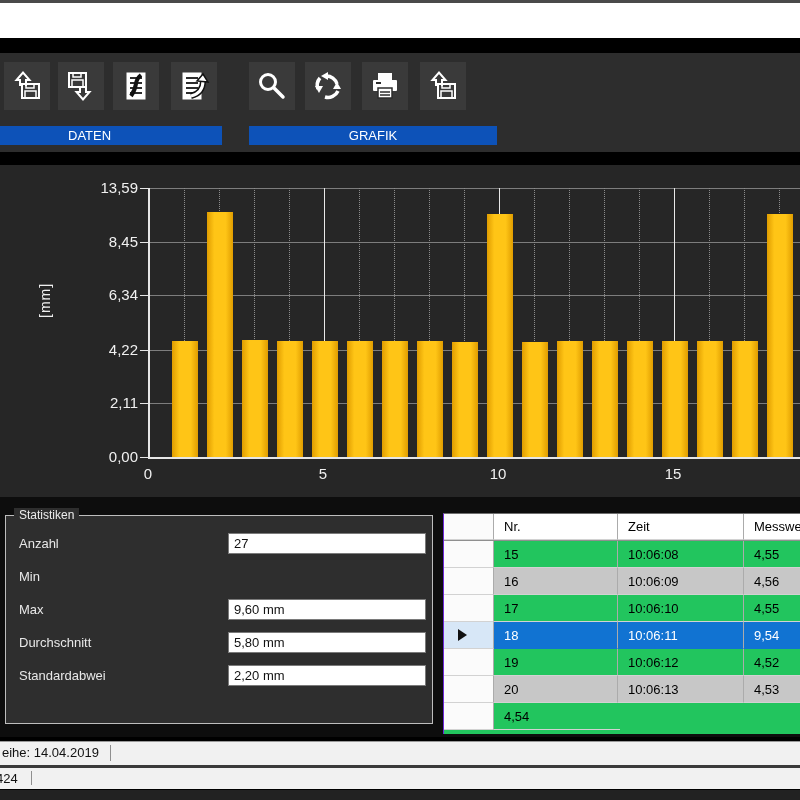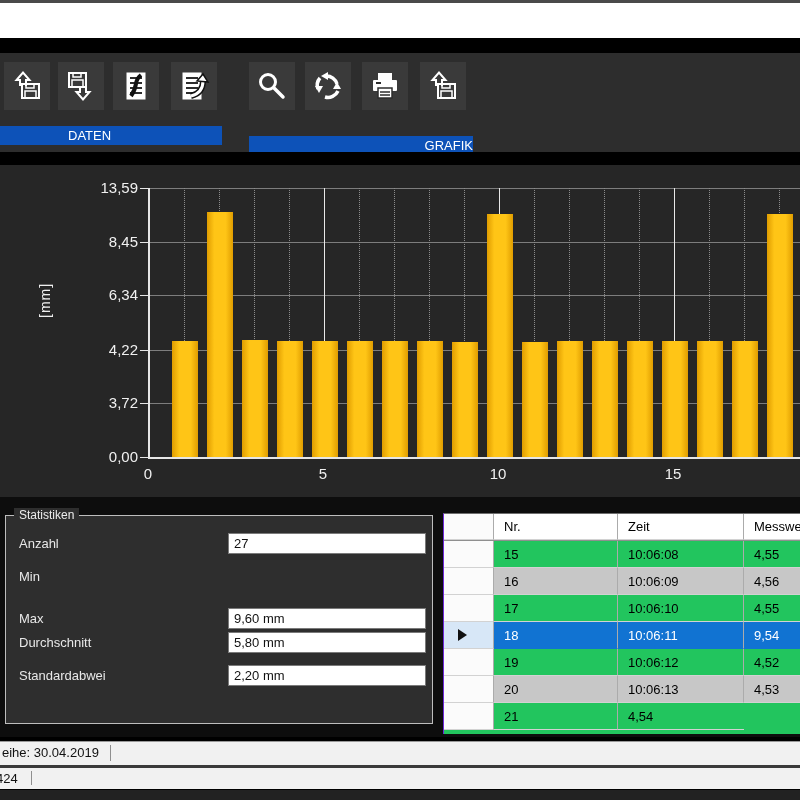--- a/index.html
+++ b/index.html
@@ -21,21 +21,21 @@
     position:absolute;top:9px;width:46px;height:48px;background:#3a3a3a;
     border:none;display:flex;align-items:center;justify-content:center;
     padding:0;cursor:pointer;
   }
   .tb-btn svg{display:block;}
   .grp-bar{
     position:absolute;top:73px;height:19px;background:#0d52b8;color:#fff;
     font-size:13px;line-height:19px;
   }
   .grp-daten{left:0;width:222px;text-align:left;padding-left:68px;box-sizing:border-box;}
-  .grp-grafik{left:249px;width:224px;text-align:right;margin-top:10px;}
+  .grp-grafik{left:249px;width:248px;text-align:center;}
 
   .band-b{left:0;top:152px;width:800px;height:13px;background:#000;}
 
   
   .chart-panel{left:0;top:165px;width:800px;height:332px;background:#262626;overflow:hidden;}
   .plot{
     position:absolute;left:148px;top:23px;width:652px;height:269px;
     border-left:2px solid #e6e6e6;border-bottom:2px solid #e6e6e6;
   }
   .hgrid{position:absolute;left:0;width:100%;height:0;border-top:1px solid #7d7d7d;}
@@ -212,21 +212,21 @@
   <div class="grp-bar grp-daten">DATEN</div>
   <div class="grp-bar grp-grafik">GRAFIK</div>
 </div>
 
 <div class="abs band-b"></div>
 
 <div class="abs chart-panel">
   <div class="yaxis-title">[mm]</div>
   <div id="ylabels">
       <div class="ylab" style="top: 283px;">0,00</div>
-      <div class="ylab" style="top: 229.251px;">3,72</div>
+      <div class="ylab" style="top: 229.251px;">2,11</div>
       <div class="ylab" style="top: 175.502px;">4,22</div>
       <div class="ylab" style="top: 121.498px;">6,34</div>
       <div class="ylab" style="top: 67.7491px;">8,45</div>
       <div class="ylab" style="top: 14px;">13,59</div>
     </div>
   <div id="xlabels">
       <div class="xlab" style="left: 128px;">0</div>
       <div class="xlab" style="left: 303px;">5</div>
       <div class="xlab" style="left: 478px;">10</div>
       <div class="xlab" style="left: 653px;">15</div>
@@ -287,21 +287,21 @@
   <div class="groupbox">
     <div class="groupbox-title">Statistiken</div>
     <div id="stats-rows">
         <div class="stat-row" style="top: 17px;">
           <span class="stat-label">Anzahl</span>
           <input class="stat-input" value="27" style="">
         </div>
         <div class="stat-row" style="top: 50px;">
           <span class="stat-label">Min</span>
         </div>
-        <div class="stat-row" style="top: 92px;">
+        <div class="stat-row" style="top: 83px;">
           <span class="stat-label">Max</span>
           <input class="stat-input" value="9,60 mm" style="">
         </div>
         <div class="stat-row" style="top: 116px;">
           <span class="stat-label">Durchschnitt</span>
           <input class="stat-input" value="5,80 mm" style="">
         </div>
         <div class="stat-row" style="top: 149px;">
           <span class="stat-label">Standardabwei</span>
           <input class="stat-input" value="2,20 mm" style="">
@@ -350,31 +350,30 @@
           <div class="g-c3">4,52</div>
         </div>
         <div class="g-row alt">
           <div class="g-sel"></div>
           <div class="g-c1">20</div>
           <div class="g-c2">10:06:13</div>
           <div class="g-c3">4,53</div>
         </div>
         <div class="g-row">
           <div class="g-sel"></div>
-          <div class="g-c1">21</div>
           <div class="g-c3">4,54</div>
         </div>
       </div>
   </div>
 </div>
 
 <div class="abs band-c"></div>
 
 <div class="abs statusbar1">
-  <span class="status-text">eihe: 30.04.2019</span>
+  <span class="status-text">eihe: 14.04.2019</span>
   <span class="vsep" style="left:110px;"></span>
 </div>
 <div class="abs statusbar-sep-band"></div>
 <div class="abs statusbar2">
   <span class="status-text" style="margin-left:-6px;">424</span>
   <span class="vsep" style="left:31px;height:14px;"></span>
 </div>
 <div class="abs bottom-edge"></div>
 
 </body></html>

